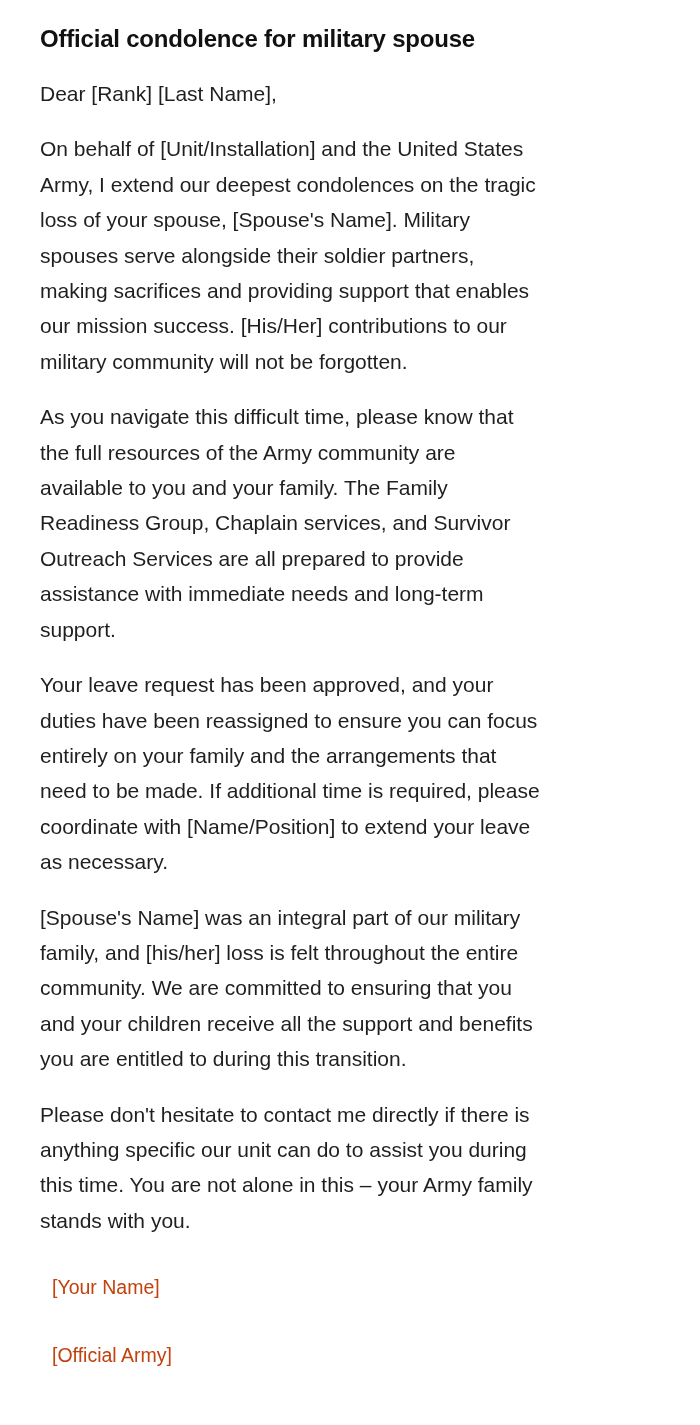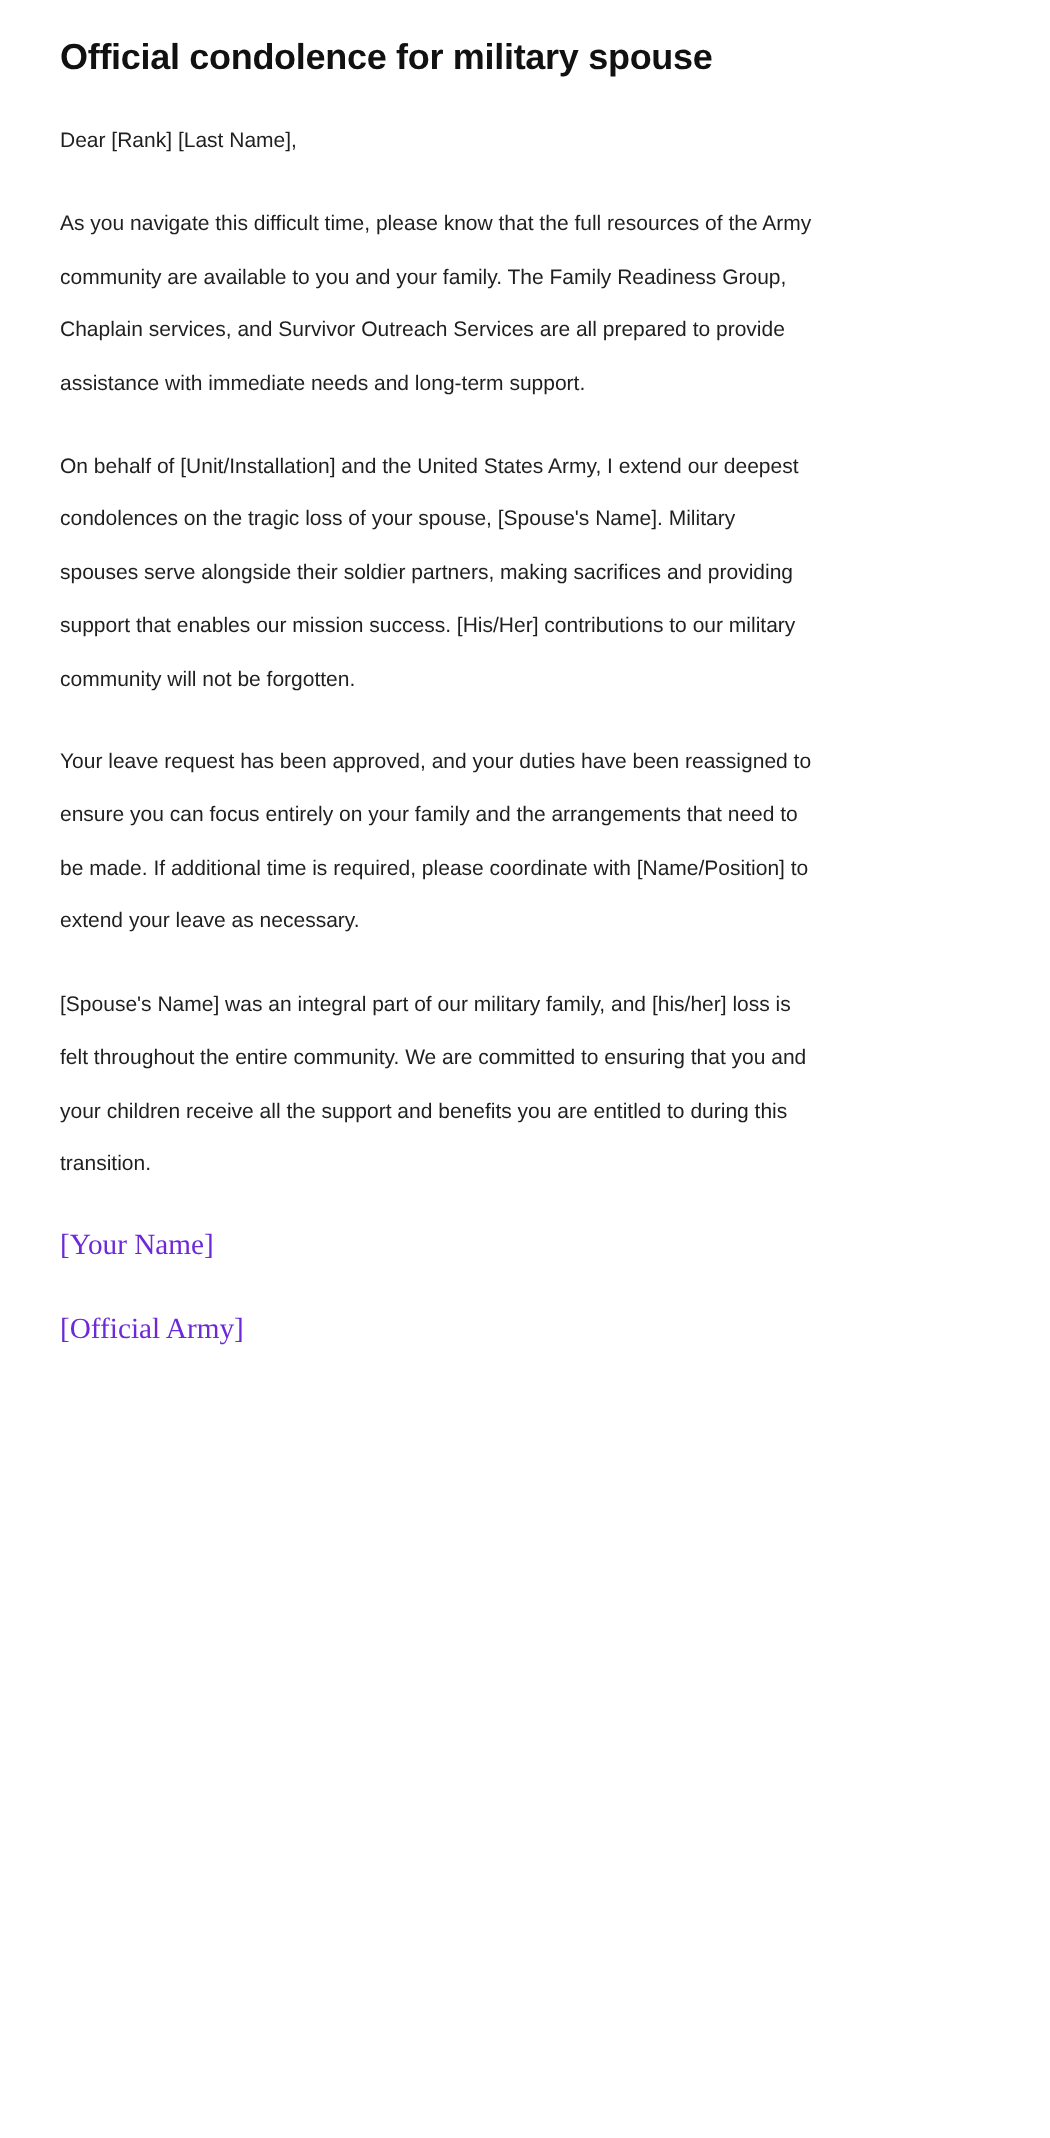--- a/index.html
+++ b/index.html
@@ -30,65 +30,65 @@
     color: #111111;
     margin: 0;
     padding-top: 24px;
     padding-bottom: 0;
   }
   .letter-body {
     margin: 0;
     padding: 0;
   }
   .para {
-    font-size: 14px;
+    font-size: 21px;
     line-height: 35.4px;
     color: #1f1f1f;
     margin: 0;
     padding-top: 20px;
     text-align: left;
     word-spacing: 0px;
     max-width: 604px;
   }
   .para.first-para {
     padding-top: 22px;
   }
   .sig-line {
     font-size: 19.5px;
     line-height: 35.4px;
-    color: #6d28d9;
-    margin: 0;
+    color: #c2410c;
+    margin: 12px;
     padding-top: 20px;
     max-width: 604px;
-    font-family: Liberation Serif, serif;
   }
   .bottom-pad {
     height: 40px;
   }
 </style>
 </head>
 <body>
 
 <div class="page">
 
   <h1 class="doc-title">Official condolence for military spouse</h1>
 
   <div class="letter-body">
 
     <p class="para first-para">Dear [Rank] [Last Name],</p>
 
 
+    <p class="para">On behalf of [Unit/Installation] and the United States Army, I extend our deepest condolences on the tragic loss of your spouse, [Spouse's Name]. Military spouses serve alongside their soldier partners, making sacrifices and providing support that enables our mission success. [His/Her] contributions to our military community will not be forgotten.</p>
+
     <p class="para">As you navigate this difficult time, please know that the full resources of the Army community are available to you and your family. The Family Readiness Group, Chaplain services, and Survivor Outreach Services are all prepared to provide assistance with immediate needs and long-term support.</p>
-
-    <p class="para">On behalf of [Unit/Installation] and the United States Army, I extend our deepest condolences on the tragic loss of your spouse, [Spouse's Name]. Military spouses serve alongside their soldier partners, making sacrifices and providing support that enables our mission success. [His/Her] contributions to our military community will not be forgotten.</p>
 
     <p class="para">Your leave request has been approved, and your duties have been reassigned to ensure you can focus entirely on your family and the arrangements that need to be made. If additional time is required, please coordinate with [Name/Position] to extend your leave as necessary.</p>
 
     <p class="para">[Spouse's Name] was an integral part of our military family, and [his/her] loss is felt throughout the entire community. We are committed to ensuring that you and your children receive all the support and benefits you are entitled to during this transition.</p>
 
+    <p class="para">Please don't hesitate to contact me directly if there is anything specific our unit can do to assist you during this time. You are not alone in this – your Army family stands with you.</p>
 
 
     <p class="sig-line">[Your Name]</p>
 
 
     <p class="sig-line">[Official Army]</p>
 
 
   </div>
 

